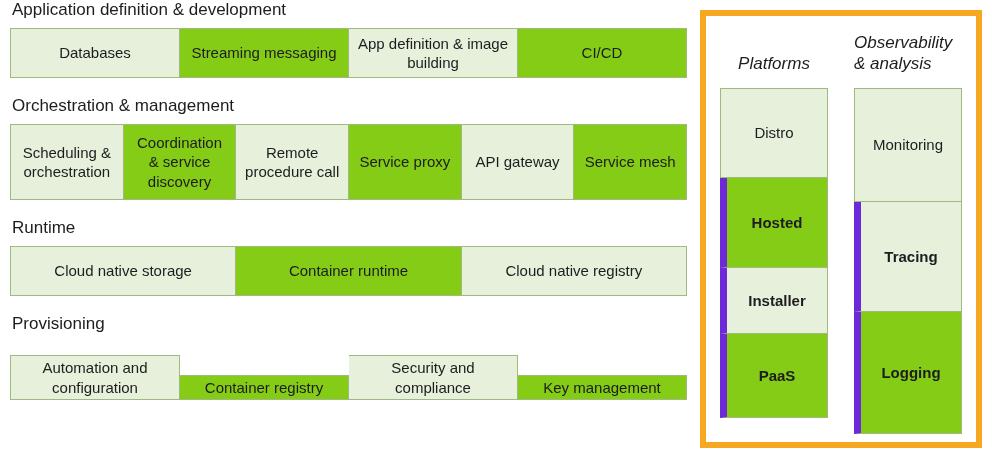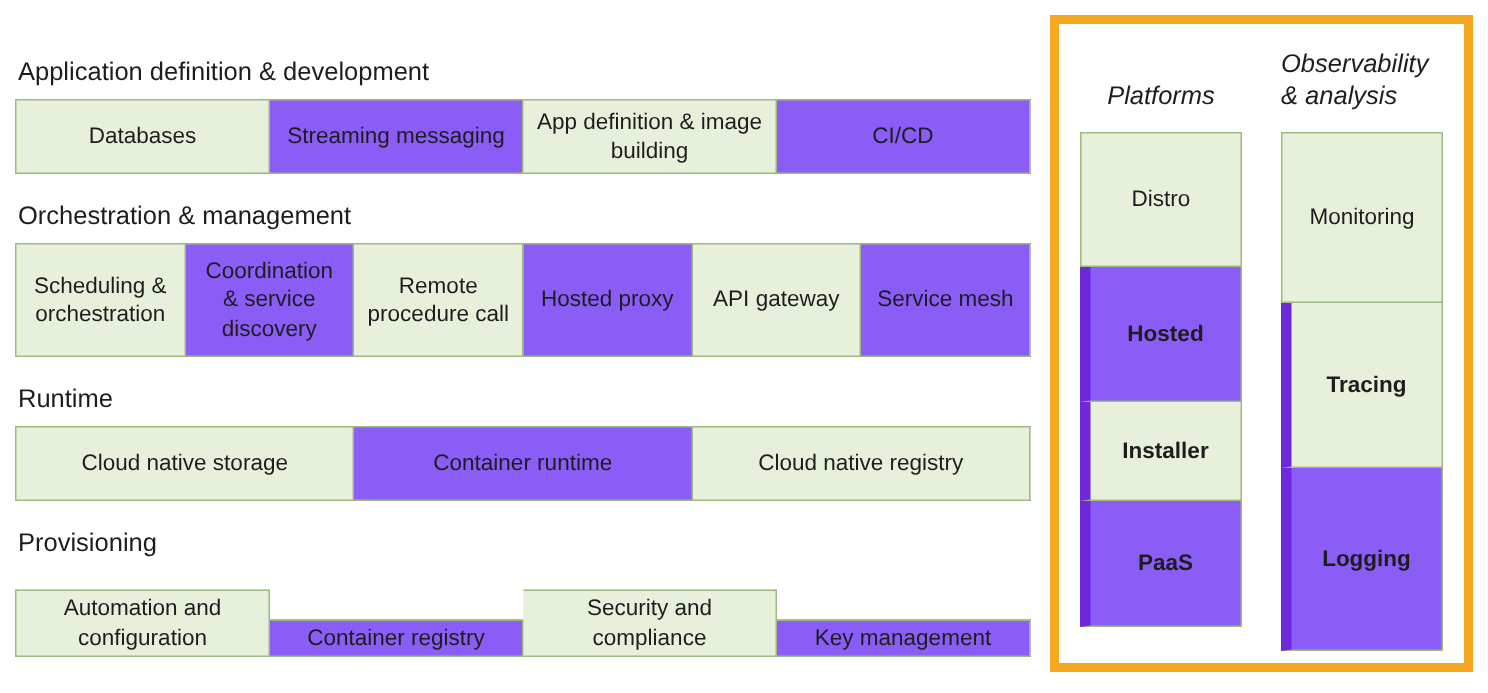--- a/index.html
+++ b/index.html
@@ -12,21 +12,20 @@
     color: #1d1d1f;
     overflow: hidden;
   }
 
   
   .left-panel {
     position: absolute;
     left: 10px;
     top: 0;
     width: 677px;
-    padding-top: 38px;
   }
   .section { margin-bottom: 18px; }
   .section-title {
     font-size: 17px;
     margin: 0 0 8px 2px;
     font-weight: 400;
     color: #1d1d1f;
   }
   .row { display: flex; width: 100%; }
   .row-1 { height: 50px; }
@@ -40,21 +39,21 @@
     display: flex;
     align-items: center;
     justify-content: center;
     text-align: center;
     font-size: 15px;
     line-height: 1.3;
     padding: 2px 8px;
   }
   .row .cell + .cell { border-left: none; }
   .cell[data-shade="light"]  { background: #e6f0da; }
-  .cell[data-shade="medium"] { background: #8b5cf6; }
+  .cell[data-shade="medium"] { background: #84cc16; }
 
   
   .highlight-box {
     position: absolute;
     left: 700px;
     top: 10px;
     width: 282px;
     height: 438px;
     border: 6px solid #f5a820;
     background: #ffffff;
@@ -101,21 +100,21 @@
       <div class="cell" data-shade="medium">CI/CD</div>
     </div>
   </div>
 
   <div class="section">
     <div class="section-title">Orchestration &amp; management</div>
     <div class="row row-2">
       <div class="cell" data-shade="light">Scheduling &amp; orchestration</div>
       <div class="cell" data-shade="medium">Coordination &amp; service discovery</div>
       <div class="cell" data-shade="light">Remote procedure call</div>
-      <div class="cell" data-shade="medium">Hosted proxy</div>
+      <div class="cell" data-shade="medium">Service proxy</div>
       <div class="cell" data-shade="light">API gateway</div>
       <div class="cell" data-shade="medium">Service mesh</div>
     </div>
   </div>
 
   <div class="section">
     <div class="section-title">Runtime</div>
     <div class="row row-3">
       <div class="cell" data-shade="light">Cloud native storage</div>
       <div class="cell" data-shade="medium">Container runtime</div>

